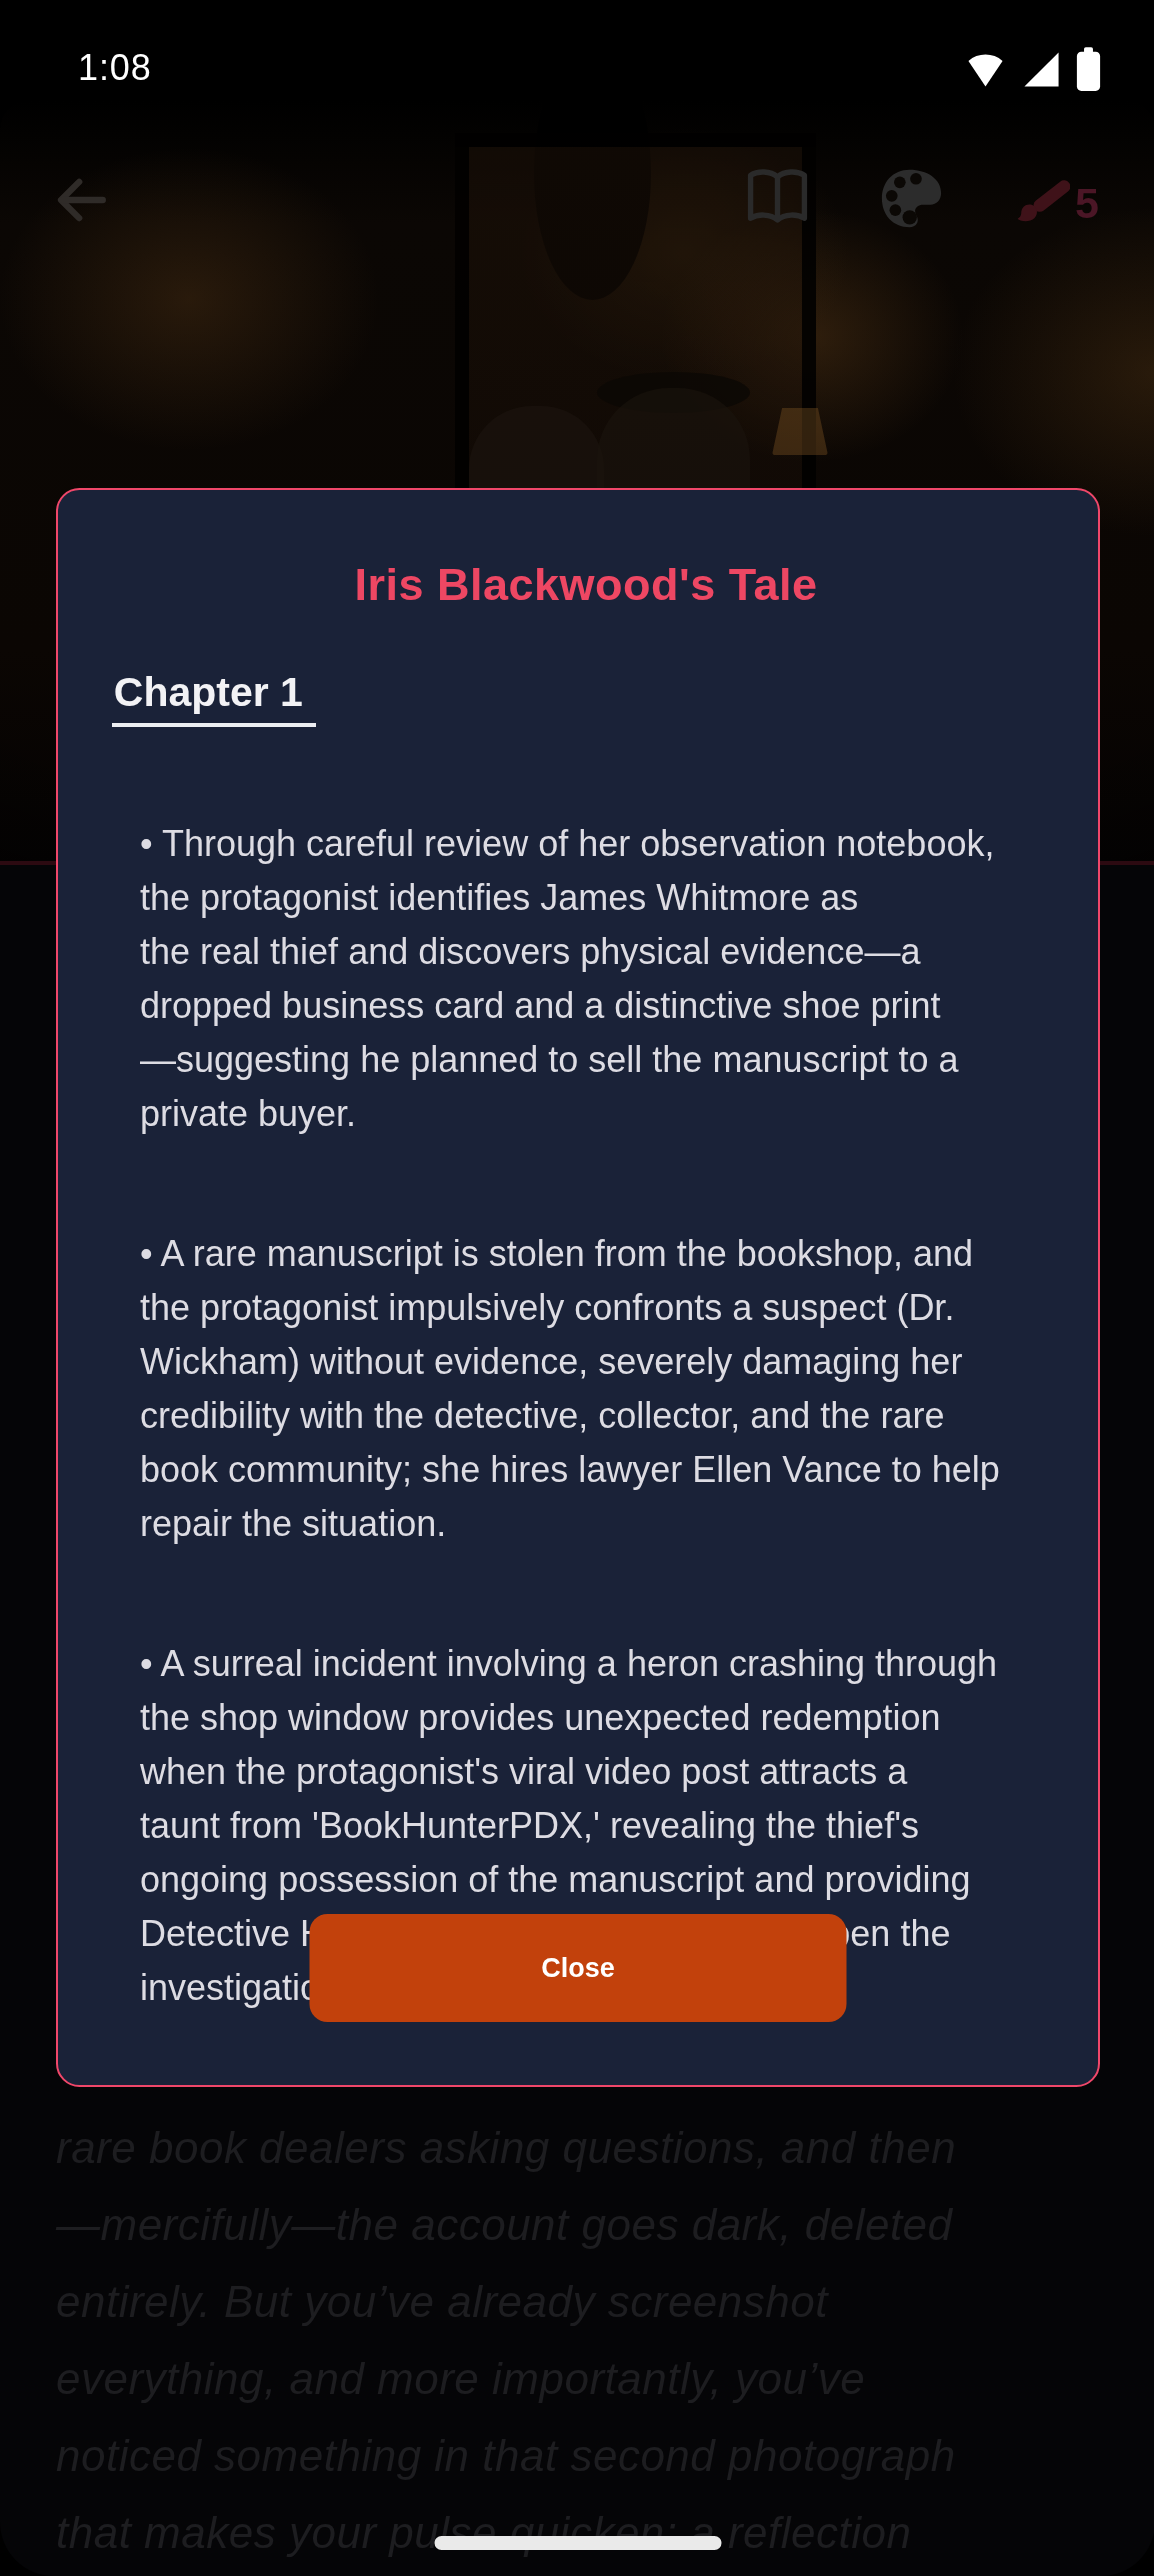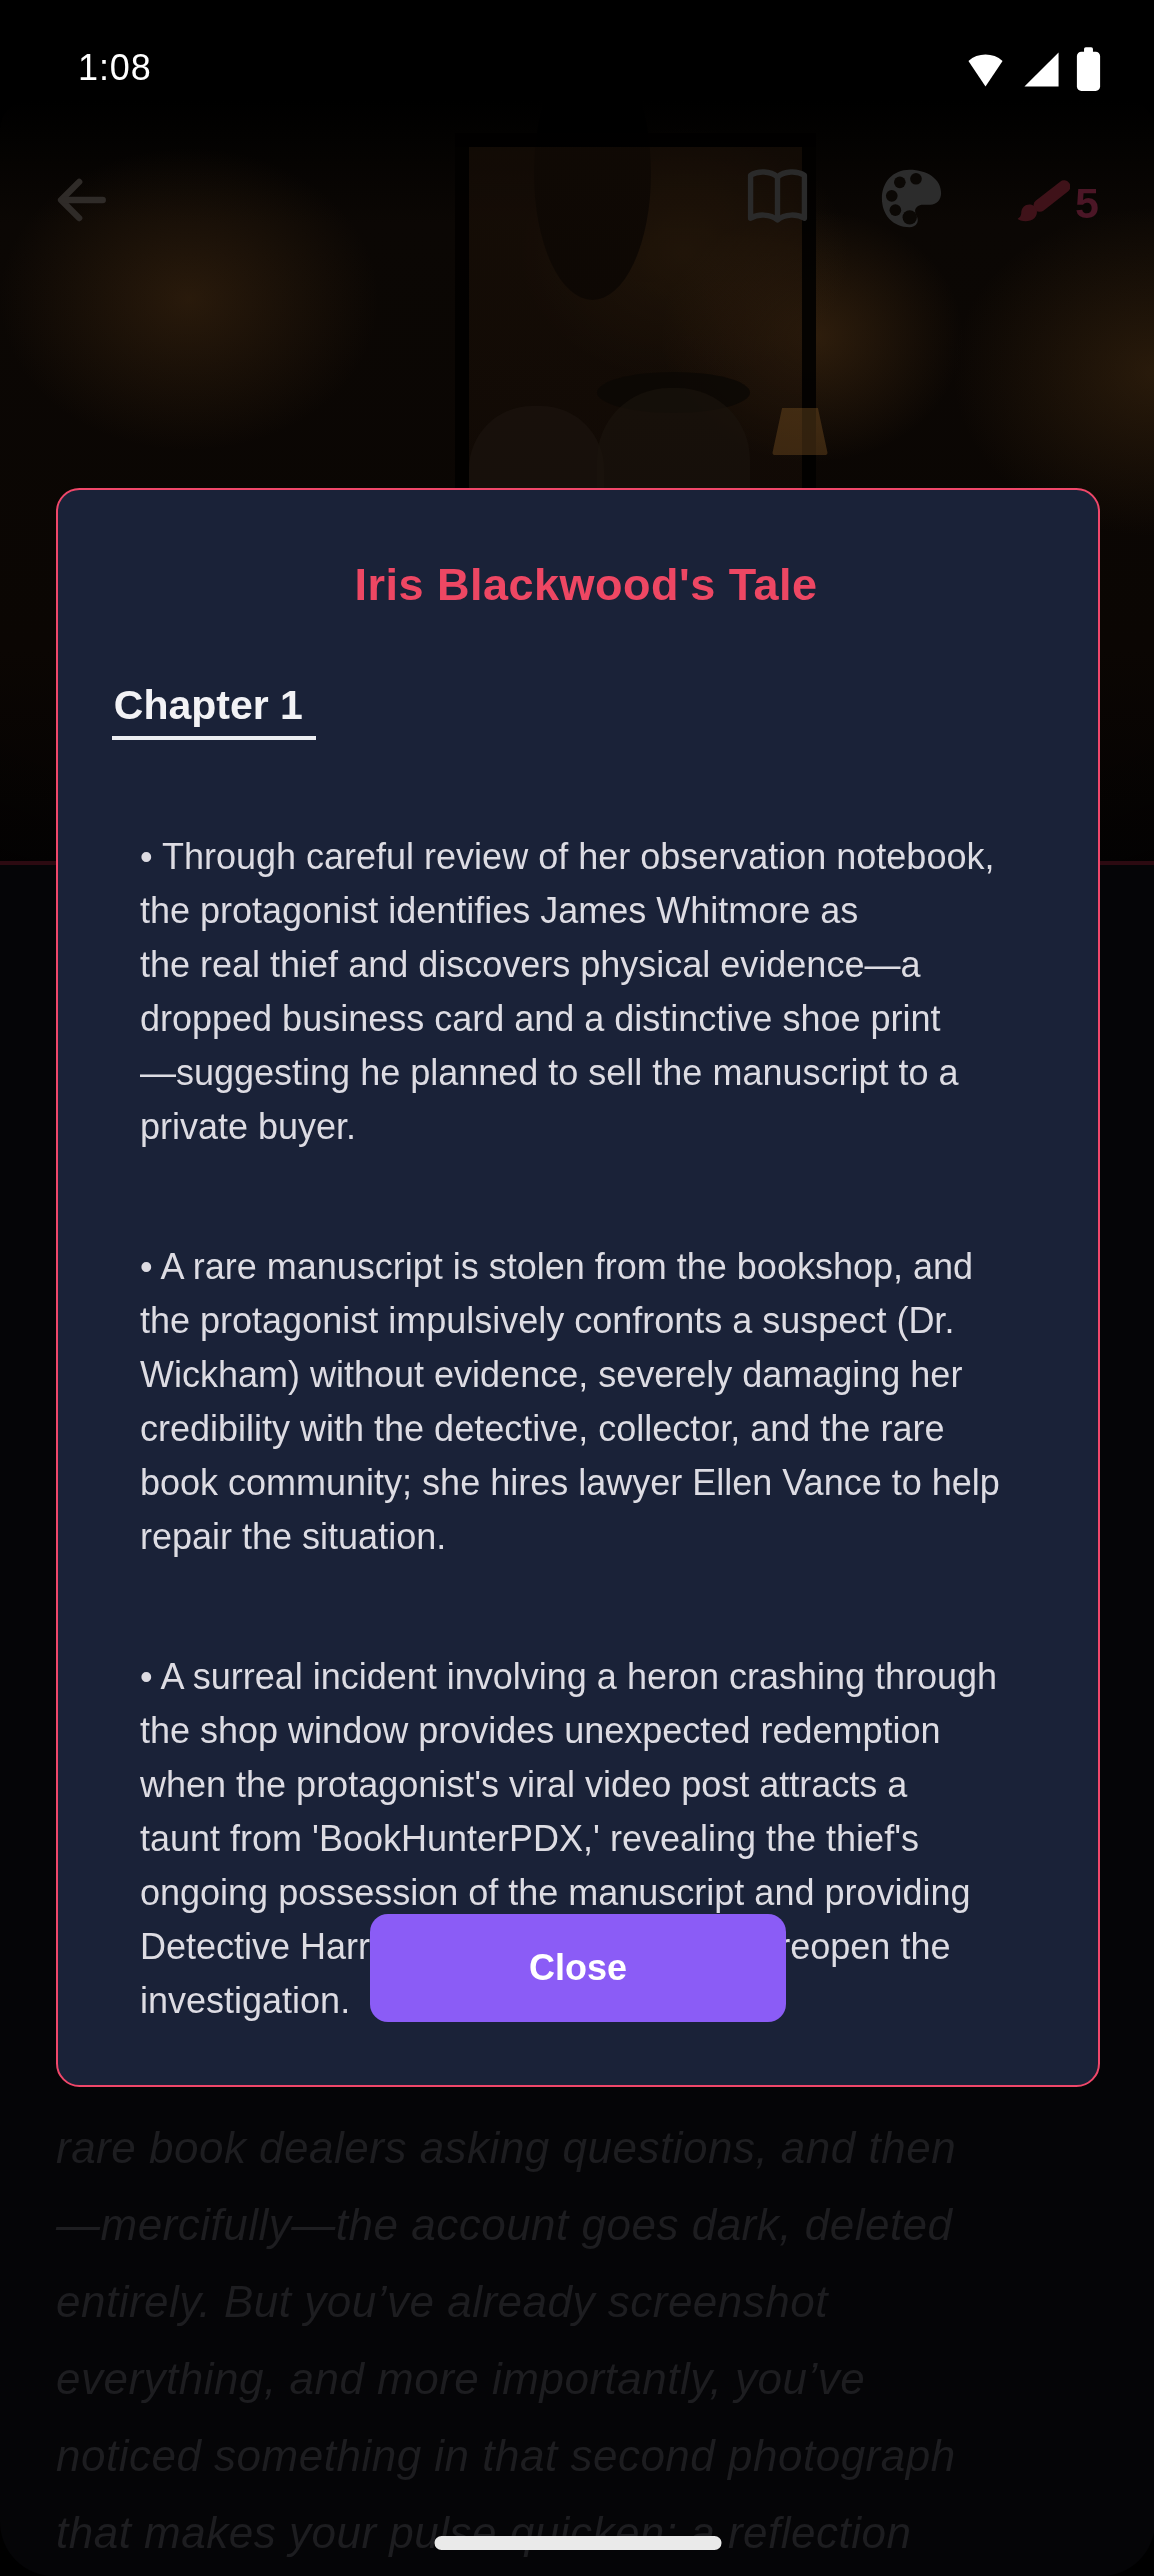--- a/index.html
+++ b/index.html
@@ -109,34 +109,33 @@
     font-size: 45px; font-weight: bold; color: #ee4763;
     letter-spacing: 0.5px;
     padding-left: 16px;
   }
   .chapter-heading { margin: 58px 0 0 54px; }
   .chapter-heading span {
     display: inline-block;
     font-size: 41px; font-weight: bold; color: #f2f2f5;
     border-bottom: 4.5px solid #eceef2;
     padding: 0 12.6px 7.2px 1.8px;
-    margin-top: 13px;
   }
   .bullets {
     margin: 36px 52px 0 82px;
     font-size: 36px; line-height: 54px; color: #dddce3;
     white-space: pre-line;
   }
   .bullet { margin-bottom: 32px; }
   .close-btn {
     position: absolute; left: 50%; bottom: 63px;
     transform: translateX(-50%);
-    width: 416px; height: 108px;
-    background: #8b5cf6; border: none; border-radius: 18px;
-    color: #ffffff; font-size: 36px; font-weight: bold;
+    width: 537px; height: 108px;
+    background: #c2410c; border: none; border-radius: 18px;
+    color: #ffffff; font-size: 27px; font-weight: bold;
     font-family: "Liberation Sans", "DejaVu Sans", sans-serif;
     display: flex; align-items: center; justify-content: center;
     cursor: pointer;
   }
 
   
   .home-indicator {
     position: absolute; left: 50%; top: 2536px;
     transform: translateX(-50%);
     width: 287px; height: 14.4px; border-radius: 8px;

